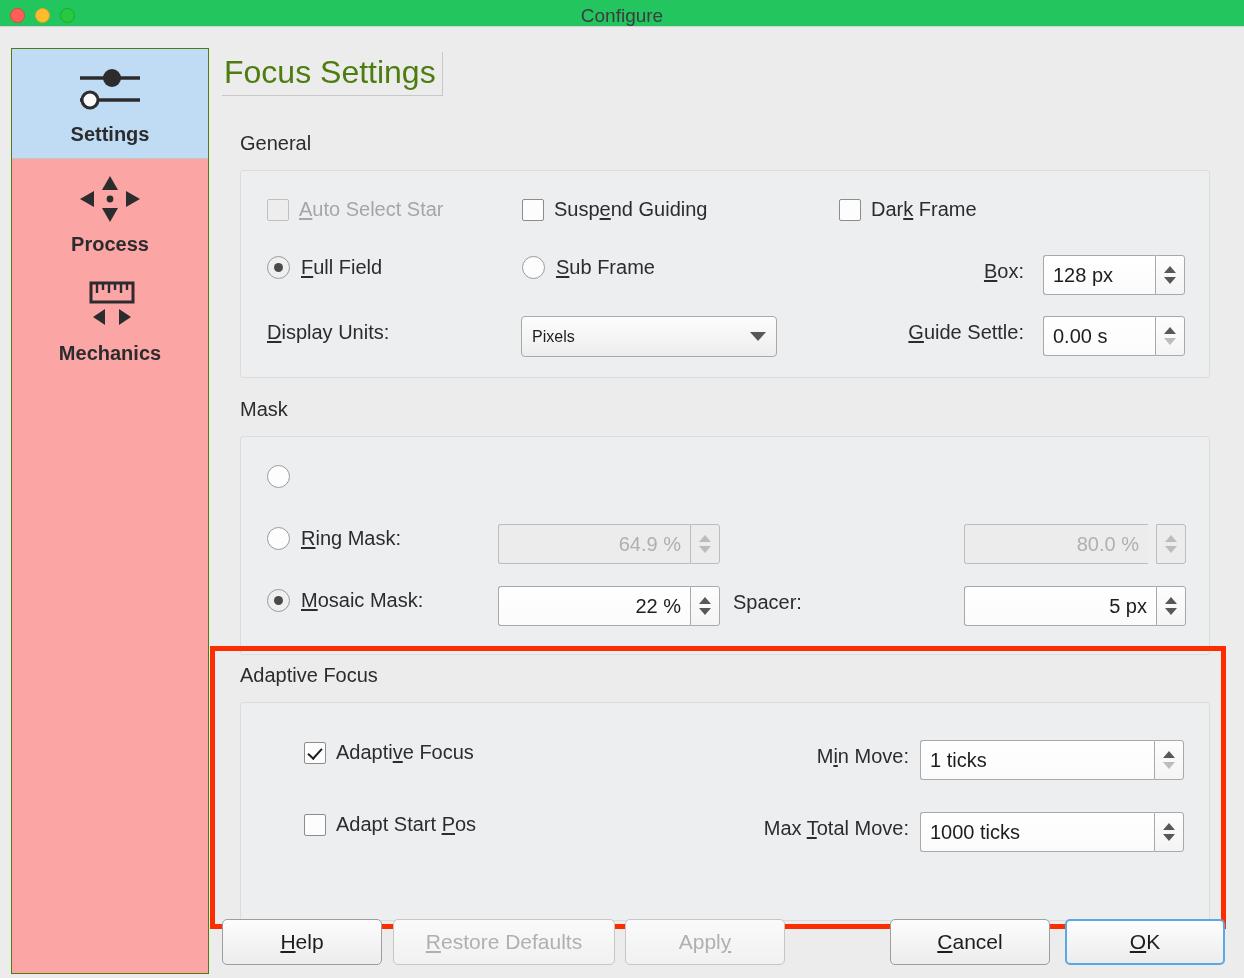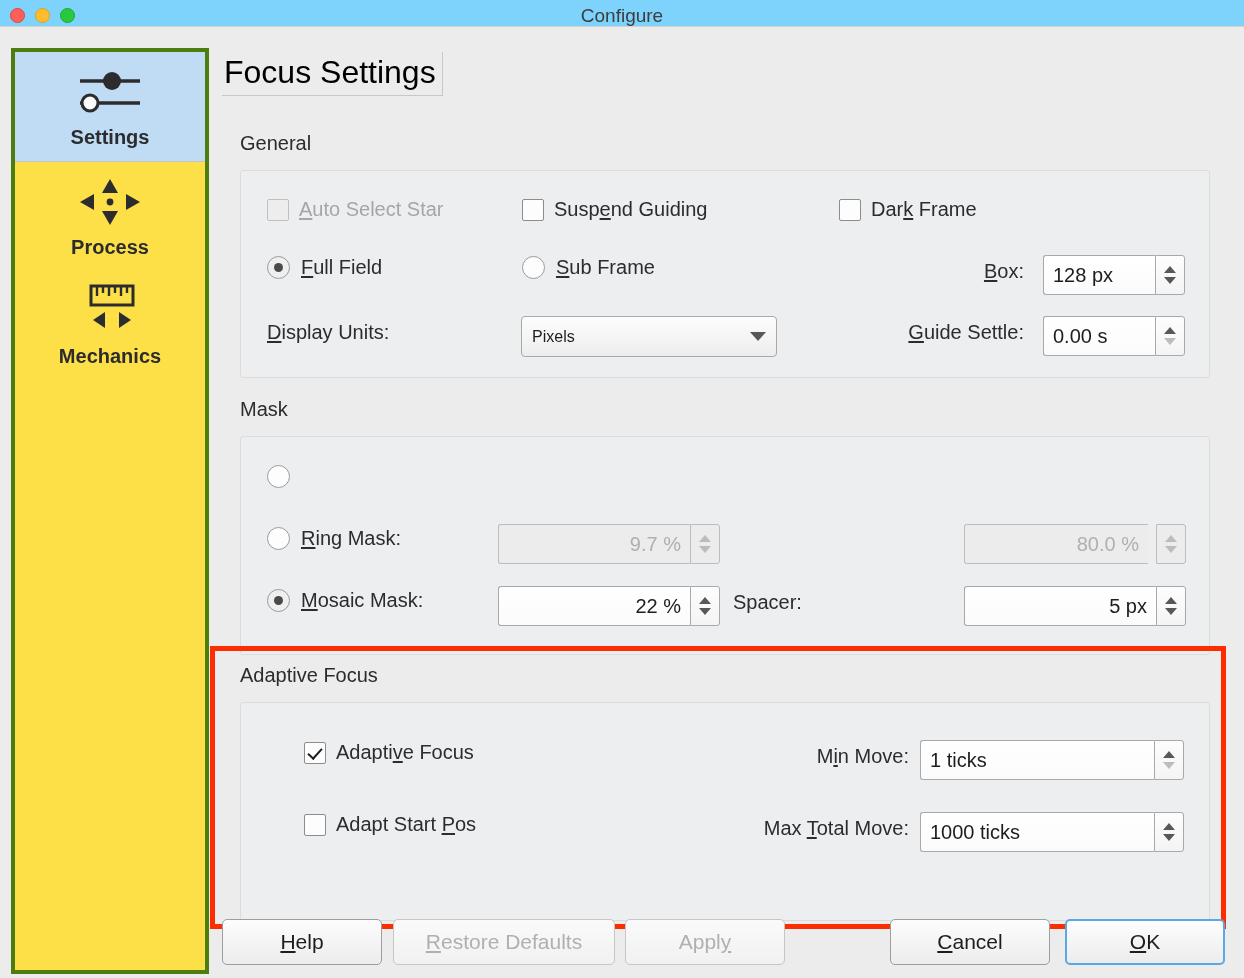--- a/index.html
+++ b/index.html
@@ -9,64 +9,64 @@
     background: #ececed;
     font-family: "Liberation Sans", sans-serif;
     -webkit-font-smoothing: antialiased;
     overflow: hidden;
   }
 
   
   #titlebar {
     position: absolute; left: 0; top: 0;
     width: 1244px; height: 27px;
-    background: #7dd3fc;
+    background: #22c55e;
     border-bottom: 1px solid #d2d2d2;
   }
   #traffic { position: absolute; left: 10px; top: 8px; display: flex; gap: 10px; }
   .light { width: 15px; height: 15px; border-radius: 50%; }
   .light.red    { background: #ff5f57; border: 1px solid #e0443e; }
   .light.yellow { background: #ffbd2e; border: 1px solid #dea123; }
   .light.green  { background: #28c840; border: 1px solid #1aab29; }
   #window-title {
     position: absolute; left: 0; top: 0; width: 1244px; height: 31px;
     line-height: 31px; text-align: center;
     font-size: 19px; color: #3d3d3f;
   }
 
   
   #body { position: absolute; left: 0; top: 31px; width: 1244px; height: 947px; background: #ececed; }
 
   
   #sidebar {
     position: absolute; left: 11px; top: 17px;
     width: 198px; height: 926px;
-    background: #fde047;
-    border: 4px solid #4d7c0f;
+    background: #fca5a5;
+    border: 1px solid #4d7c0f;
     overflow: hidden;
   }
   .side-item {
     position: relative;
     width: 100%;
     padding: 12px 0 12px 0;
     text-align: center;
   }
   .side-item.selected { background: #bfdcf4; border-bottom: 1px solid #c4c4c4; }
   .side-label {
     font-size: 20px; font-weight: bold; color: #2c2c2e;
     margin-top: 6px;
   }
   .side-icon { height: 56px; display: flex; align-items: center; justify-content: center; }
 
   
   #pane { position: absolute; left: 210px; top: 0; width: 1034px; height: 947px; }
 
   #page-title {
     position: absolute; left: 12px; top: 21px;
-    font-size: 32px; color: #000000;
+    font-size: 32px; color: #4d7c0f;
     padding: 2px 6px 4px 2px;
     border-right: 1px solid #c8c8c8;
     border-bottom: 1px solid #c8c8c8;
     white-space: nowrap;
   }
 
   .grp-caption {
     position: absolute;
     font-size: 20px; color: #2c2c2e;
   }
@@ -314,21 +314,21 @@
 
       <div class="radiorow" style="left:26px; top:28px;">
         <span class="radio"></span>
       </div>
 
       <div class="radiorow" style="left:26px; top:90px;">
         <span class="radio"></span>
         <span class="ctl-label" style="position:static;"><u>R</u>ing Mask:</span>
       </div>
       <div class="spin disabled" style="left:257px; top:87px; width:222px;">
-        <div class="field right">9.7 %</div>
+        <div class="field right">64.9 %</div>
         <div class="buttons">
           <span class="arrow-up dim"></span>
           <span class="arrow-dn dim"></span>
         </div>
       </div>
       <div class="spin disabled" style="left:723px; top:87px; width:222px;gap:8px;">
         <div class="field right">80.0 %</div>
         <div class="buttons">
           <span class="arrow-up dim"></span>
           <span class="arrow-dn dim"></span>

